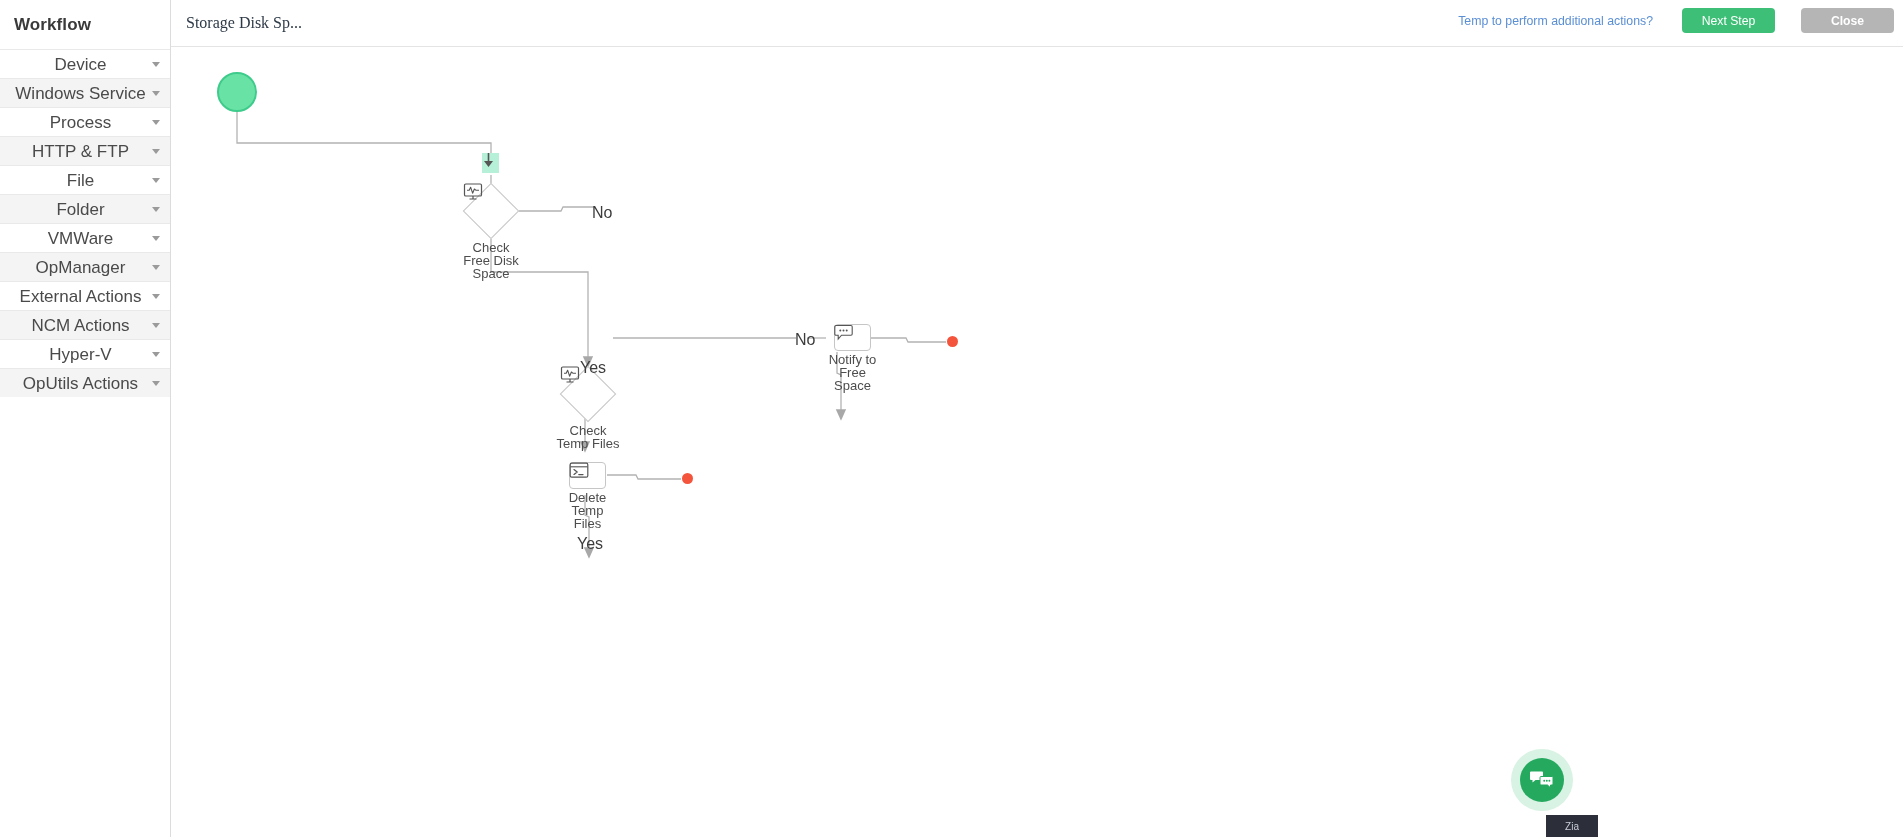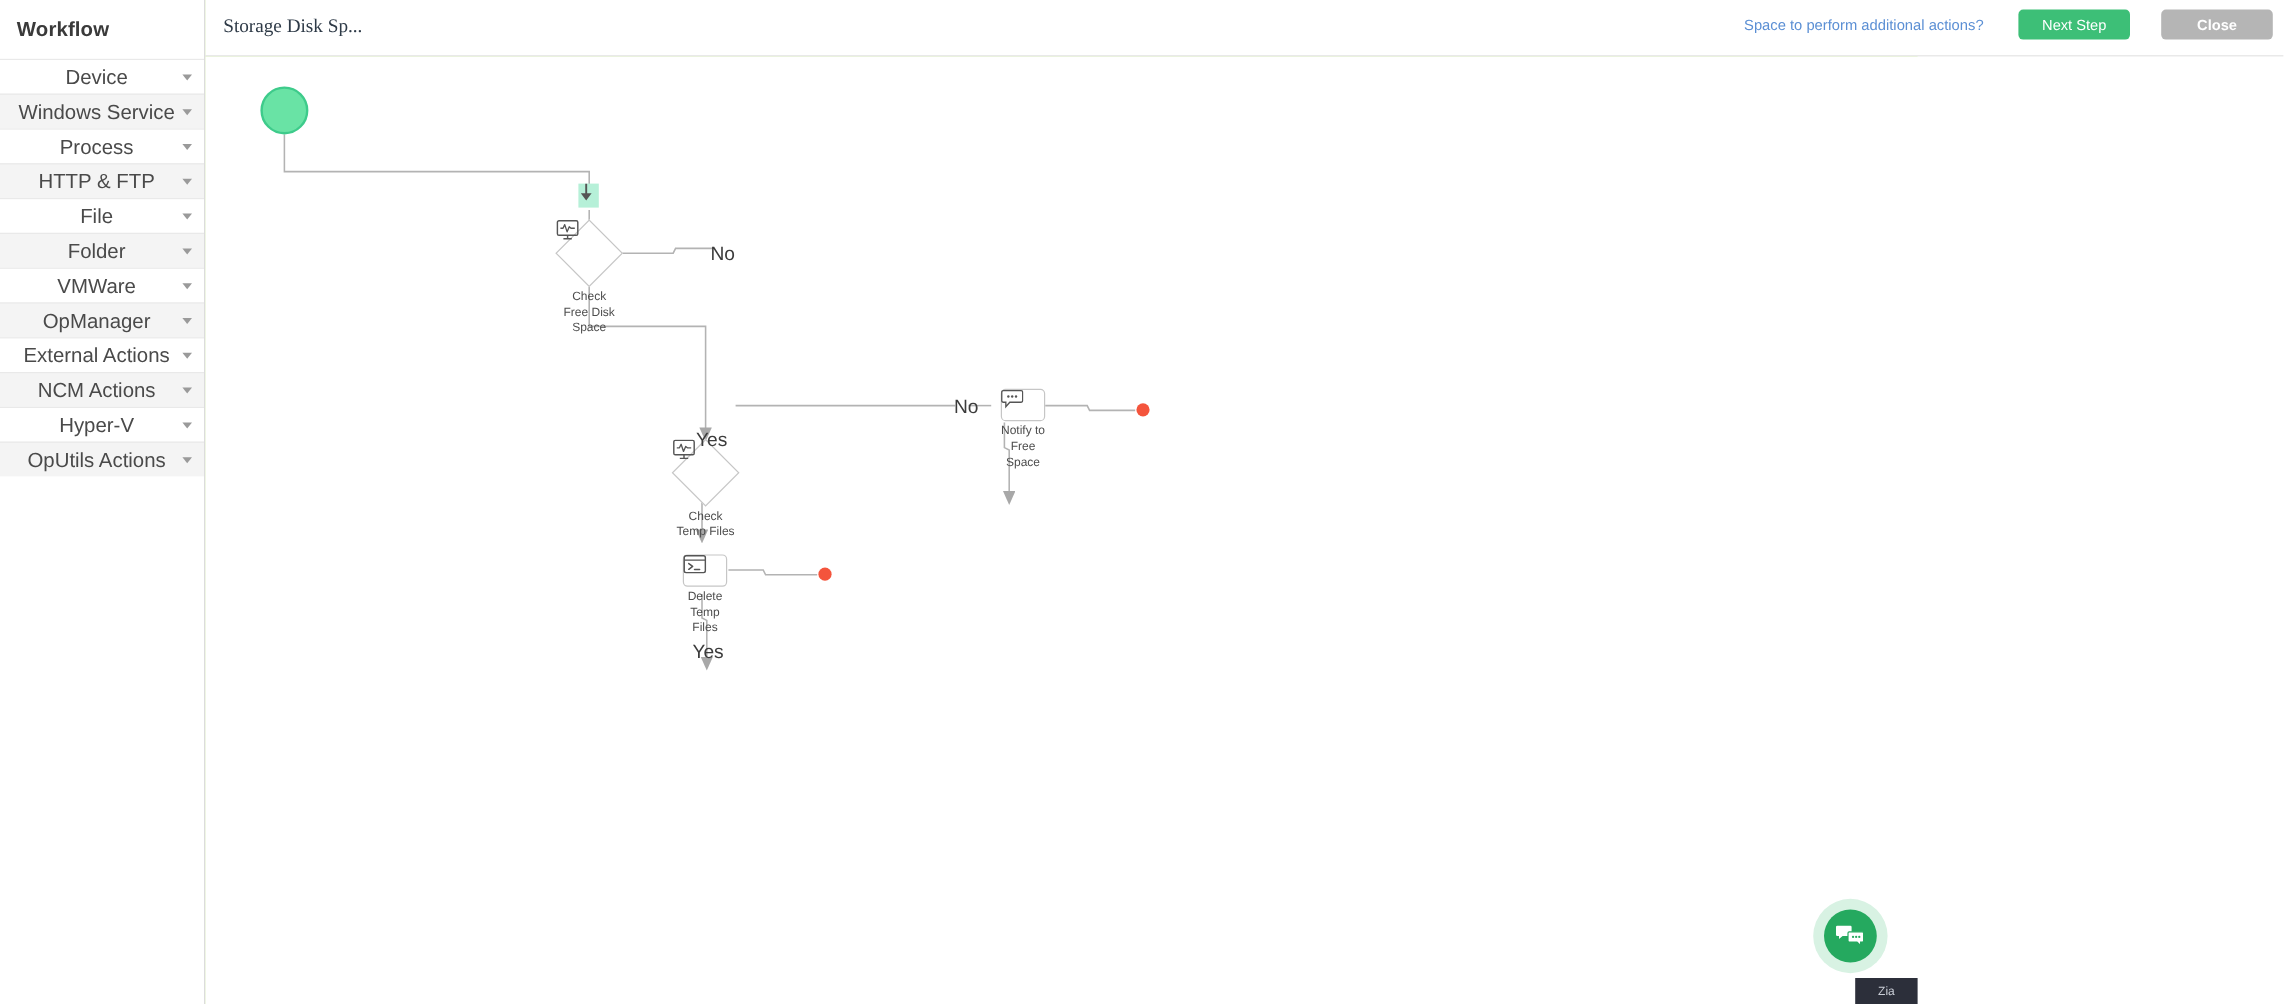--- a/index.html
+++ b/index.html
@@ -11,21 +11,21 @@
     height: 837px;
     overflow: hidden;
     background: #ffffff;
     font-family: "Liberation Sans", sans-serif;
   }
 
   #app {
     position: relative;
     width: 1598px;
     height: 837px;
-    background: #bef264;
+    background: #6d28d9;
   }
 
   
   .sidebar {
     position: absolute;
     left: 0; top: 0;
     width: 171px;
     height: 837px;
     background: #ffffff;
     border-right: 1px solid #dcdcdc;
@@ -165,21 +165,21 @@
     align-items: center;
     justify-content: center;
   }
 
   .node-label {
     position: absolute;
     top: 100%;
     left: 50%;
     transform: translateX(-50%);
     margin-top: 2px;
-    font-size: 10px;
+    font-size: 13px;
     line-height: 13px;
     color: #4d4d4d;
     text-align: center;
     white-space: pre-line;
     width: 90px;
   }
 
   .branch-label {
     position: absolute;
     font-size: 16px;
@@ -294,21 +294,21 @@
       <div class="sidebar-item alt">
         <span>OpUtils Actions</span>
         <span class="caret"></span>
       </div>
     </div>
   </aside>
 
   <header class="header">
     <div class="page-title">Storage Disk Sp...</div>
     <div class="header-actions">
-      <span class="addl-link">Space to perform additional actions?</span>
+      <span class="addl-link">Temp to perform additional actions?</span>
       <button class="btn btn-next">Next Step</button>
       <button class="btn btn-close">Close</button>
     </div>
   </header>
 
   <div class="canvas">
 
     <svg width="1732" height="790">
       <defs>
         <marker id="arr" markerWidth="9" markerHeight="9" refX="4.5" refY="4" orient="auto">

